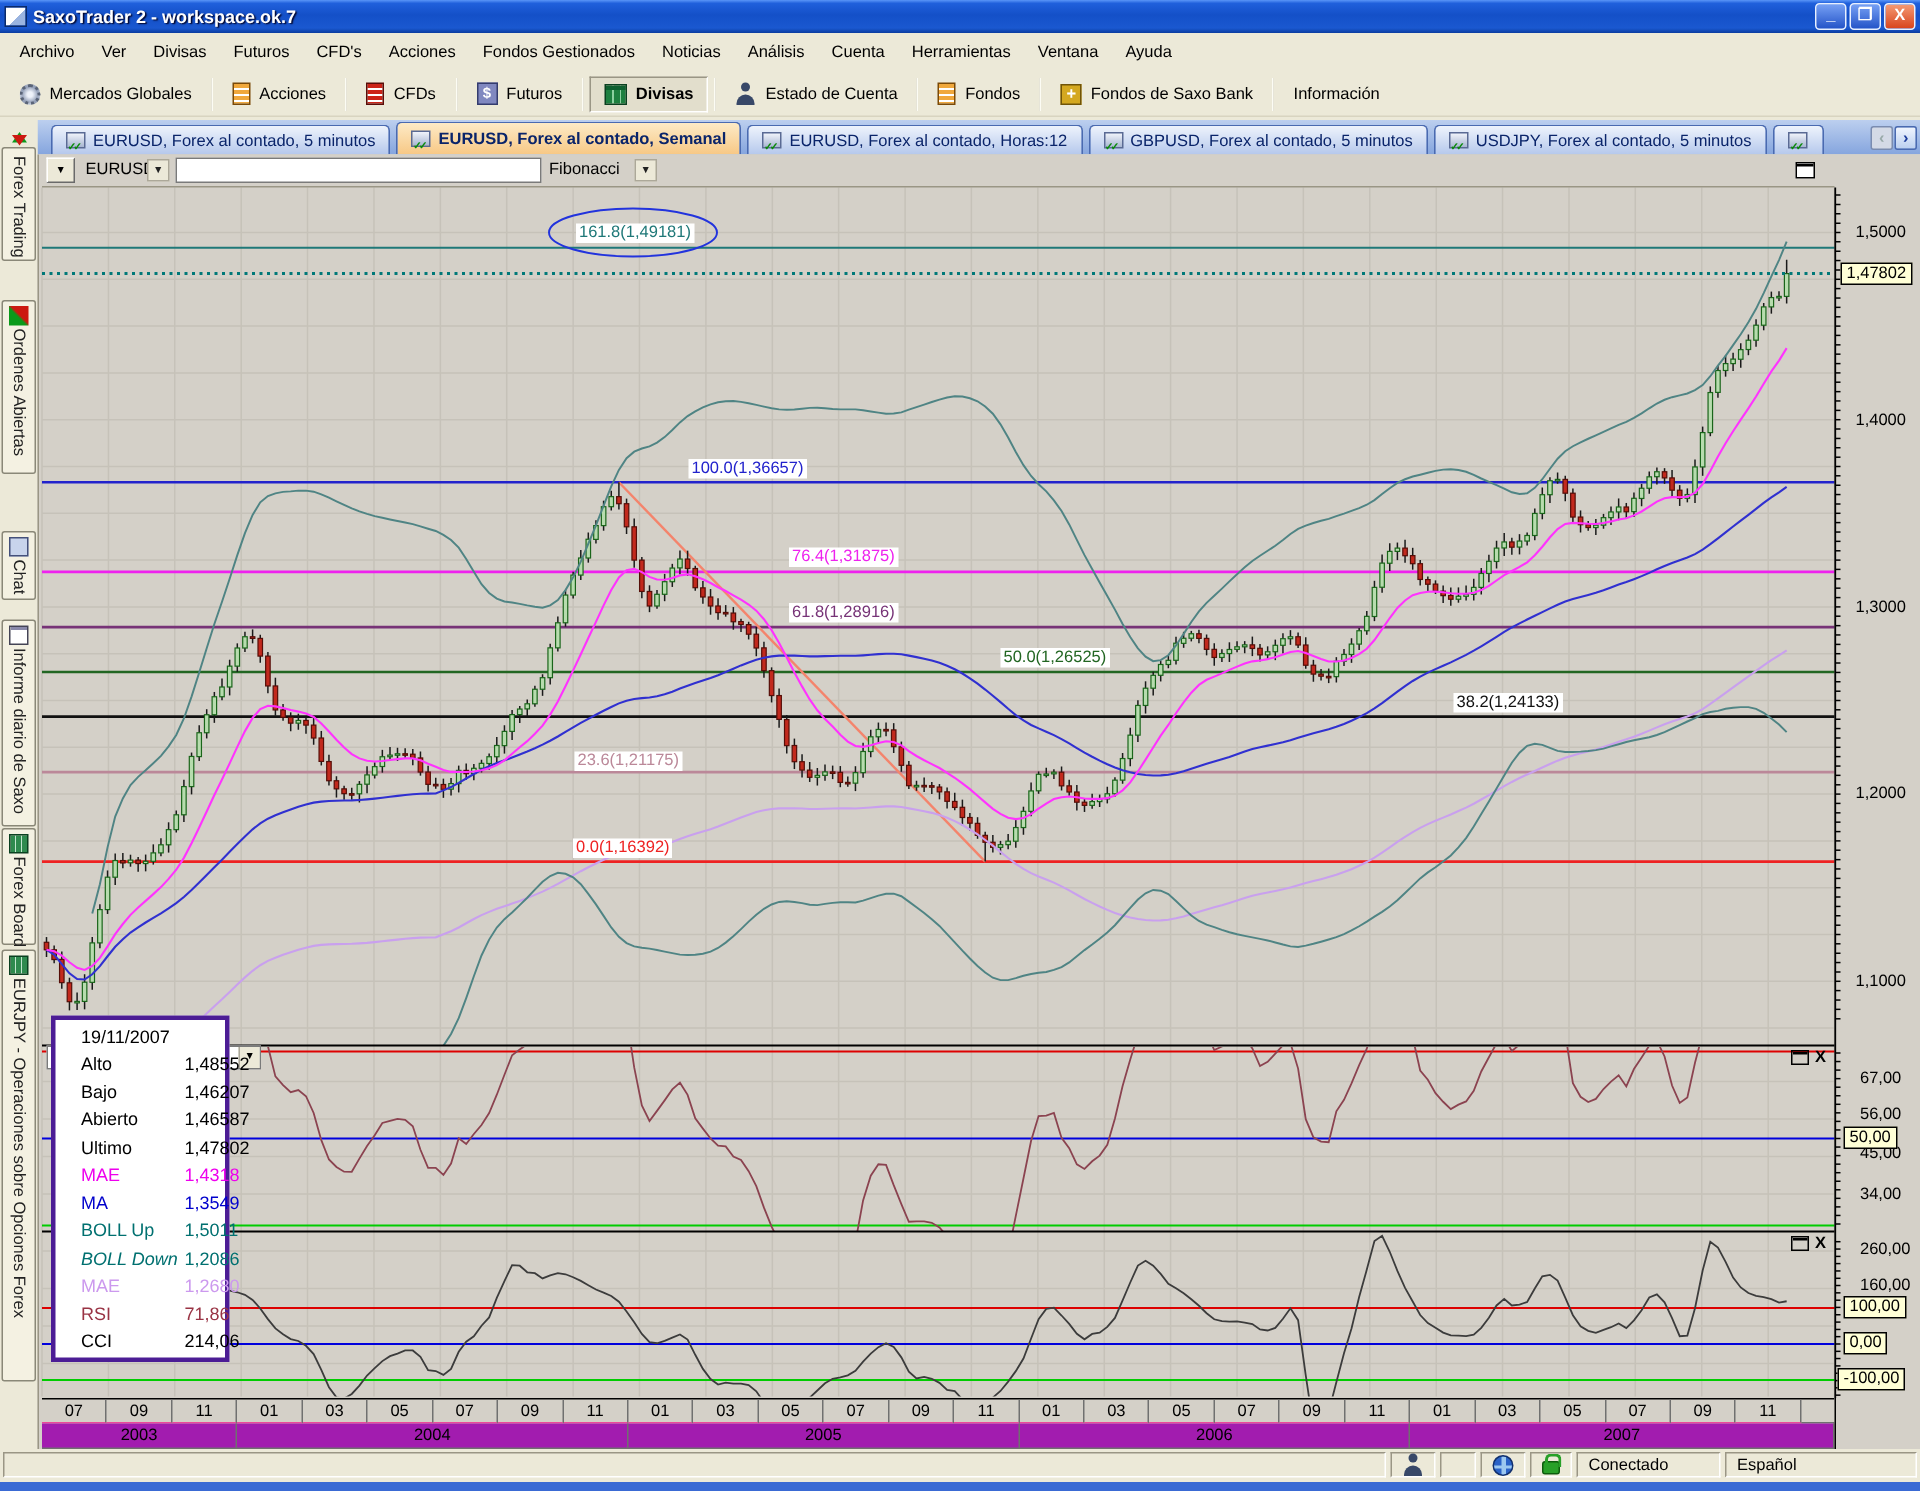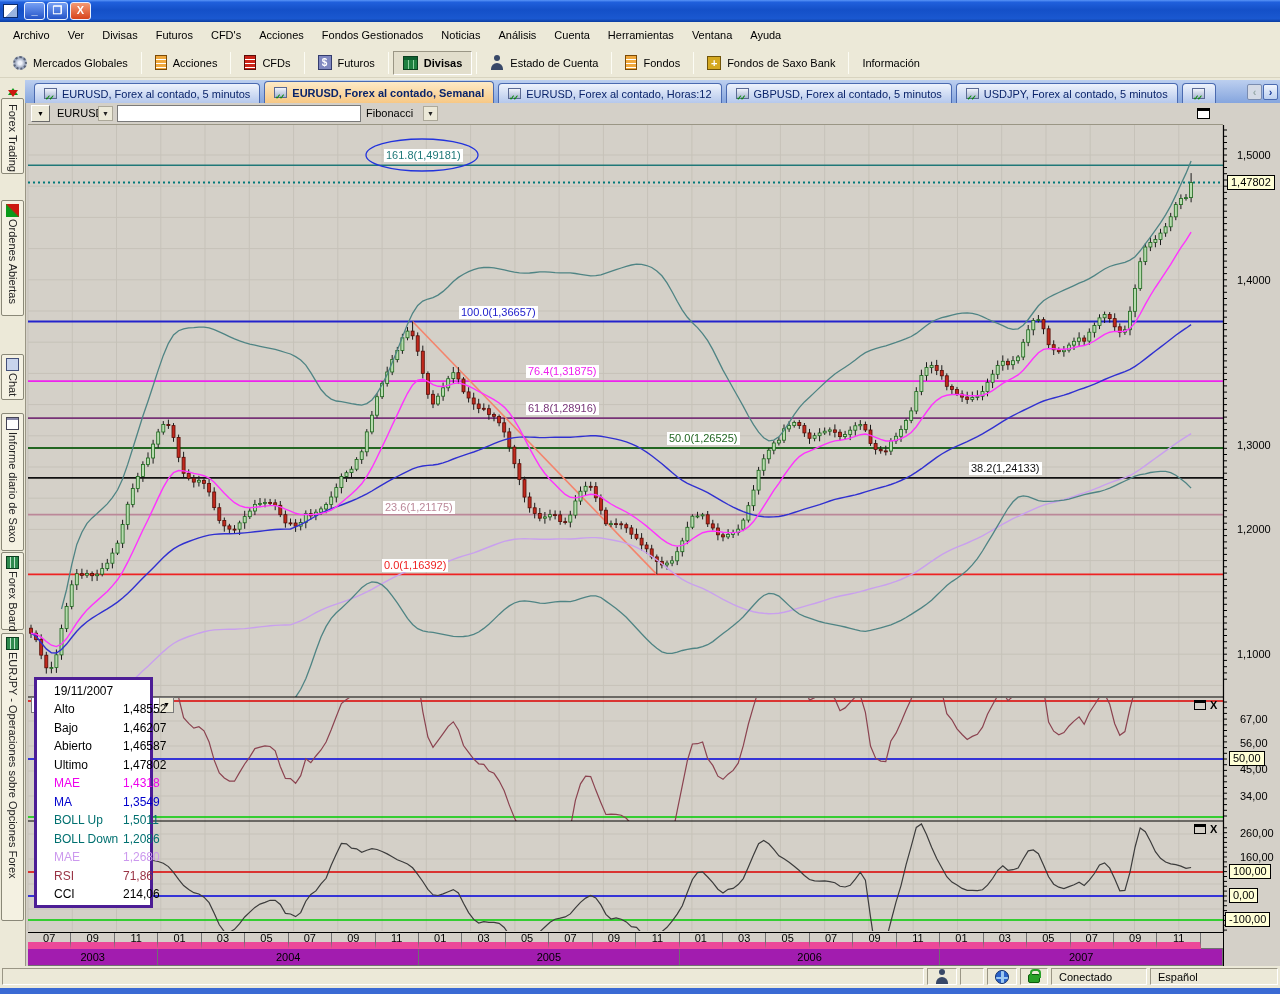--- a/index.html
+++ b/index.html
@@ -77,41 +77,42 @@
 .tt-val{flex:1}
 
 #rsi-combo{position:absolute;left:5px;top:594px;width:143px;height:16px;background:#fff;border:1px solid #7a7a7a;z-index:8;display:flex;align-items:center}
 #rsi-combo .lbl{flex:1;text-align:center;color:#993344;font-size:11px}
 #rsi-combo .dd{width:14px;height:14px;background:#ece9d8;border-left:1px solid #aca899;font-size:7px;text-align:center;line-height:13px}
 .panel-btns{position:absolute;z-index:6;display:flex;gap:4px;align-items:center}
 .pb-max{width:12px;height:10px;border:1px solid #000;box-shadow:inset 0 2px 0 #000;background:none}
 .pb-close{font-size:11px;font-weight:bold;line-height:10px;color:#000}
 
 #month-row{position:absolute;left:2px;top:829px;width:1195px;height:17px;display:flex;border-top:1px solid #000;background:#d4d0c8;z-index:4}
-.m-cell{flex:0 0 43.45px;border-right:1px solid #707070;border-bottom:7px solid #ec4899;display:flex;align-items:center;justify-content:center}
+.m-cell{flex:0 0 43.45px;border-right:1px solid #707070;border-bottom:1px solid #ec4899;display:flex;align-items:center;justify-content:center}
 .m-fill{flex:1;border-bottom:1px solid #707070}
 #year-row{position:absolute;left:2px;top:846px;width:1195px;height:17px;display:flex;background:#a21caf;z-index:4}
 .y-cell{border-right:1px solid #707070;border-bottom:1px solid #707070;display:flex;align-items:center;justify-content:center}
 #axis-corner{position:absolute;left:1197px;top:829px;width:58px;height:34px;border-left:1px solid #000;background:#d4d0c8;z-index:4}
 
 #statusbar{position:absolute;left:0;top:966px;width:1280px;height:22px;background:#ece9d8;display:flex;align-items:stretch;padding:2px 2px 3px}
 .sb-cell{border:1px solid;border-color:#9a9685 #fff #fff #9a9685;margin-left:3px;display:flex;align-items:center;justify-content:center;padding:0 7px;white-space:nowrap}
 .sb-spacer{flex:1;border:1px solid;border-color:#9a9685 #fff #fff #9a9685}
 .i-globe{width:14px;height:14px;border-radius:50%;background:#2a62c8;border:1px solid #12306c;position:relative;overflow:hidden}
 .i-globe::before{content:"";position:absolute;top:6px;left:0;width:14px;height:2px;background:#9cc8f0}
 .i-globe::after{content:"";position:absolute;top:0;left:5px;width:3px;height:14px;background:#9cc8f0}
 .i-lock{width:12px;height:9px;background:#28a028;border:1px solid #0c5c0c;border-radius:2px;position:relative;margin-top:4px}
 .i-lock::before{content:"";position:absolute;top:-6px;left:1px;width:7px;height:7px;border:2px solid #28a028;border-bottom:none;border-radius:4px 4px 0 0}
 #bottomstrip{position:absolute;left:0;top:988px;width:1280px;height:6px;background:#3a6ad4}
 </style>
 </head>
 <body>
 
 <div id="titlebar">
   <span class="title-icon"></span>
+  <span class="title-text">SaxoTrader 2 - workspace.ok.7</span>
   <span class="winbtn">_</span>
   <span class="winbtn">❐</span>
   <span class="winbtn close">X</span>
 </div>
 <div id="menubar">
     <div class="menu-item">Archivo</div>
     <div class="menu-item">Ver</div>
     <div class="menu-item">Divisas</div>
     <div class="menu-item">Futuros</div>
     <div class="menu-item">CFD's</div>
@@ -935,21 +936,21 @@
       <div class="fib-label" style="left: 500px; top: 262px; color: rgb(238, 34, 238);">76.4(1,31875)</div>
       <div class="fib-label" style="left: 500px; top: 299px; color: rgb(119, 51, 119);">61.8(1,28916)</div>
       <div class="fib-label" style="left: 641px; top: 329px; color: rgb(34, 102, 34);">50.0(1,26525)</div>
       <div class="fib-label" style="left: 931px; top: 359px; color: rgb(17, 17, 17); margin-left: 12px;">38.2(1,24133)</div>
       <div class="fib-label" style="left: 357px; top: 398px; color: rgb(187, 136, 153);">23.6(1,21175)</div>
       <div class="fib-label" style="left: 356px; top: 456px; color: rgb(238, 34, 34);">0.0(1,16392)</div>
     </div>
   <div id="axis-labels">
       <div class="ax-label" style="left: 1211px; top: 45px;">1,5000</div>
       <div class="ax-label" style="left: 1211px; top: 169.8px;">1,4000</div>
-      <div class="ax-label" style="left: 1211px; top: 294.6px; margin-top: 40px;">1,3000</div>
+      <div class="ax-label" style="left: 1211px; top: 294.6px;">1,3000</div>
       <div class="ax-label" style="left: 1211px; top: 419.4px;">1,2000</div>
       <div class="ax-label" style="left: 1211px; top: 544.2px;">1,1000</div>
       <div class="ax-box" style="left: 1201px; top: 72px;">1,47802</div>
       <div class="ax-label" style="left: 1214px; top: 609px;">67,00</div>
       <div class="ax-label" style="left: 1214px; top: 633px;">56,00</div>
       <div class="ax-label" style="left: 1214px; top: 659px;">45,00</div>
       <div class="ax-label" style="left: 1214px; top: 686px;">34,00</div>
       <div class="ax-box" style="left: 1203px; top: 648px;">50,00</div>
       <div class="ax-label" style="left: 1214px; top: 723px;">260,00</div>
       <div class="ax-label" style="left: 1214px; top: 747px;">160,00</div>
@@ -996,21 +997,21 @@
       </div>
       <div class="tt-row">
         <span class="tt-label" style="color: rgb(0, 0, 204);">MA</span>
         <span class="tt-val" style="color: rgb(0, 0, 204);">1,3549</span>
       </div>
       <div class="tt-row">
         <span class="tt-label" style="color: rgb(0, 112, 112);">BOLL Up</span>
         <span class="tt-val" style="color: rgb(0, 112, 112);">1,5011</span>
       </div>
       <div class="tt-row">
-        <span class="tt-label" style="color: rgb(0, 112, 112);">BOLL Down</span>
+        <span class="tt-label" style="color: rgb(0, 112, 112); font-style: italic;">BOLL Down</span>
         <span class="tt-val" style="color: rgb(0, 112, 112);">1,2086</span>
       </div>
       <div class="tt-row">
         <span class="tt-label" style="color: rgb(204, 153, 238);">MAE</span>
         <span class="tt-val" style="color: rgb(204, 153, 238);">1,2680</span>
       </div>
       <div class="tt-row">
         <span class="tt-label" style="color: rgb(153, 51, 68);">RSI</span>
         <span class="tt-val" style="color: rgb(153, 51, 68);">71,86</span>
       </div>

